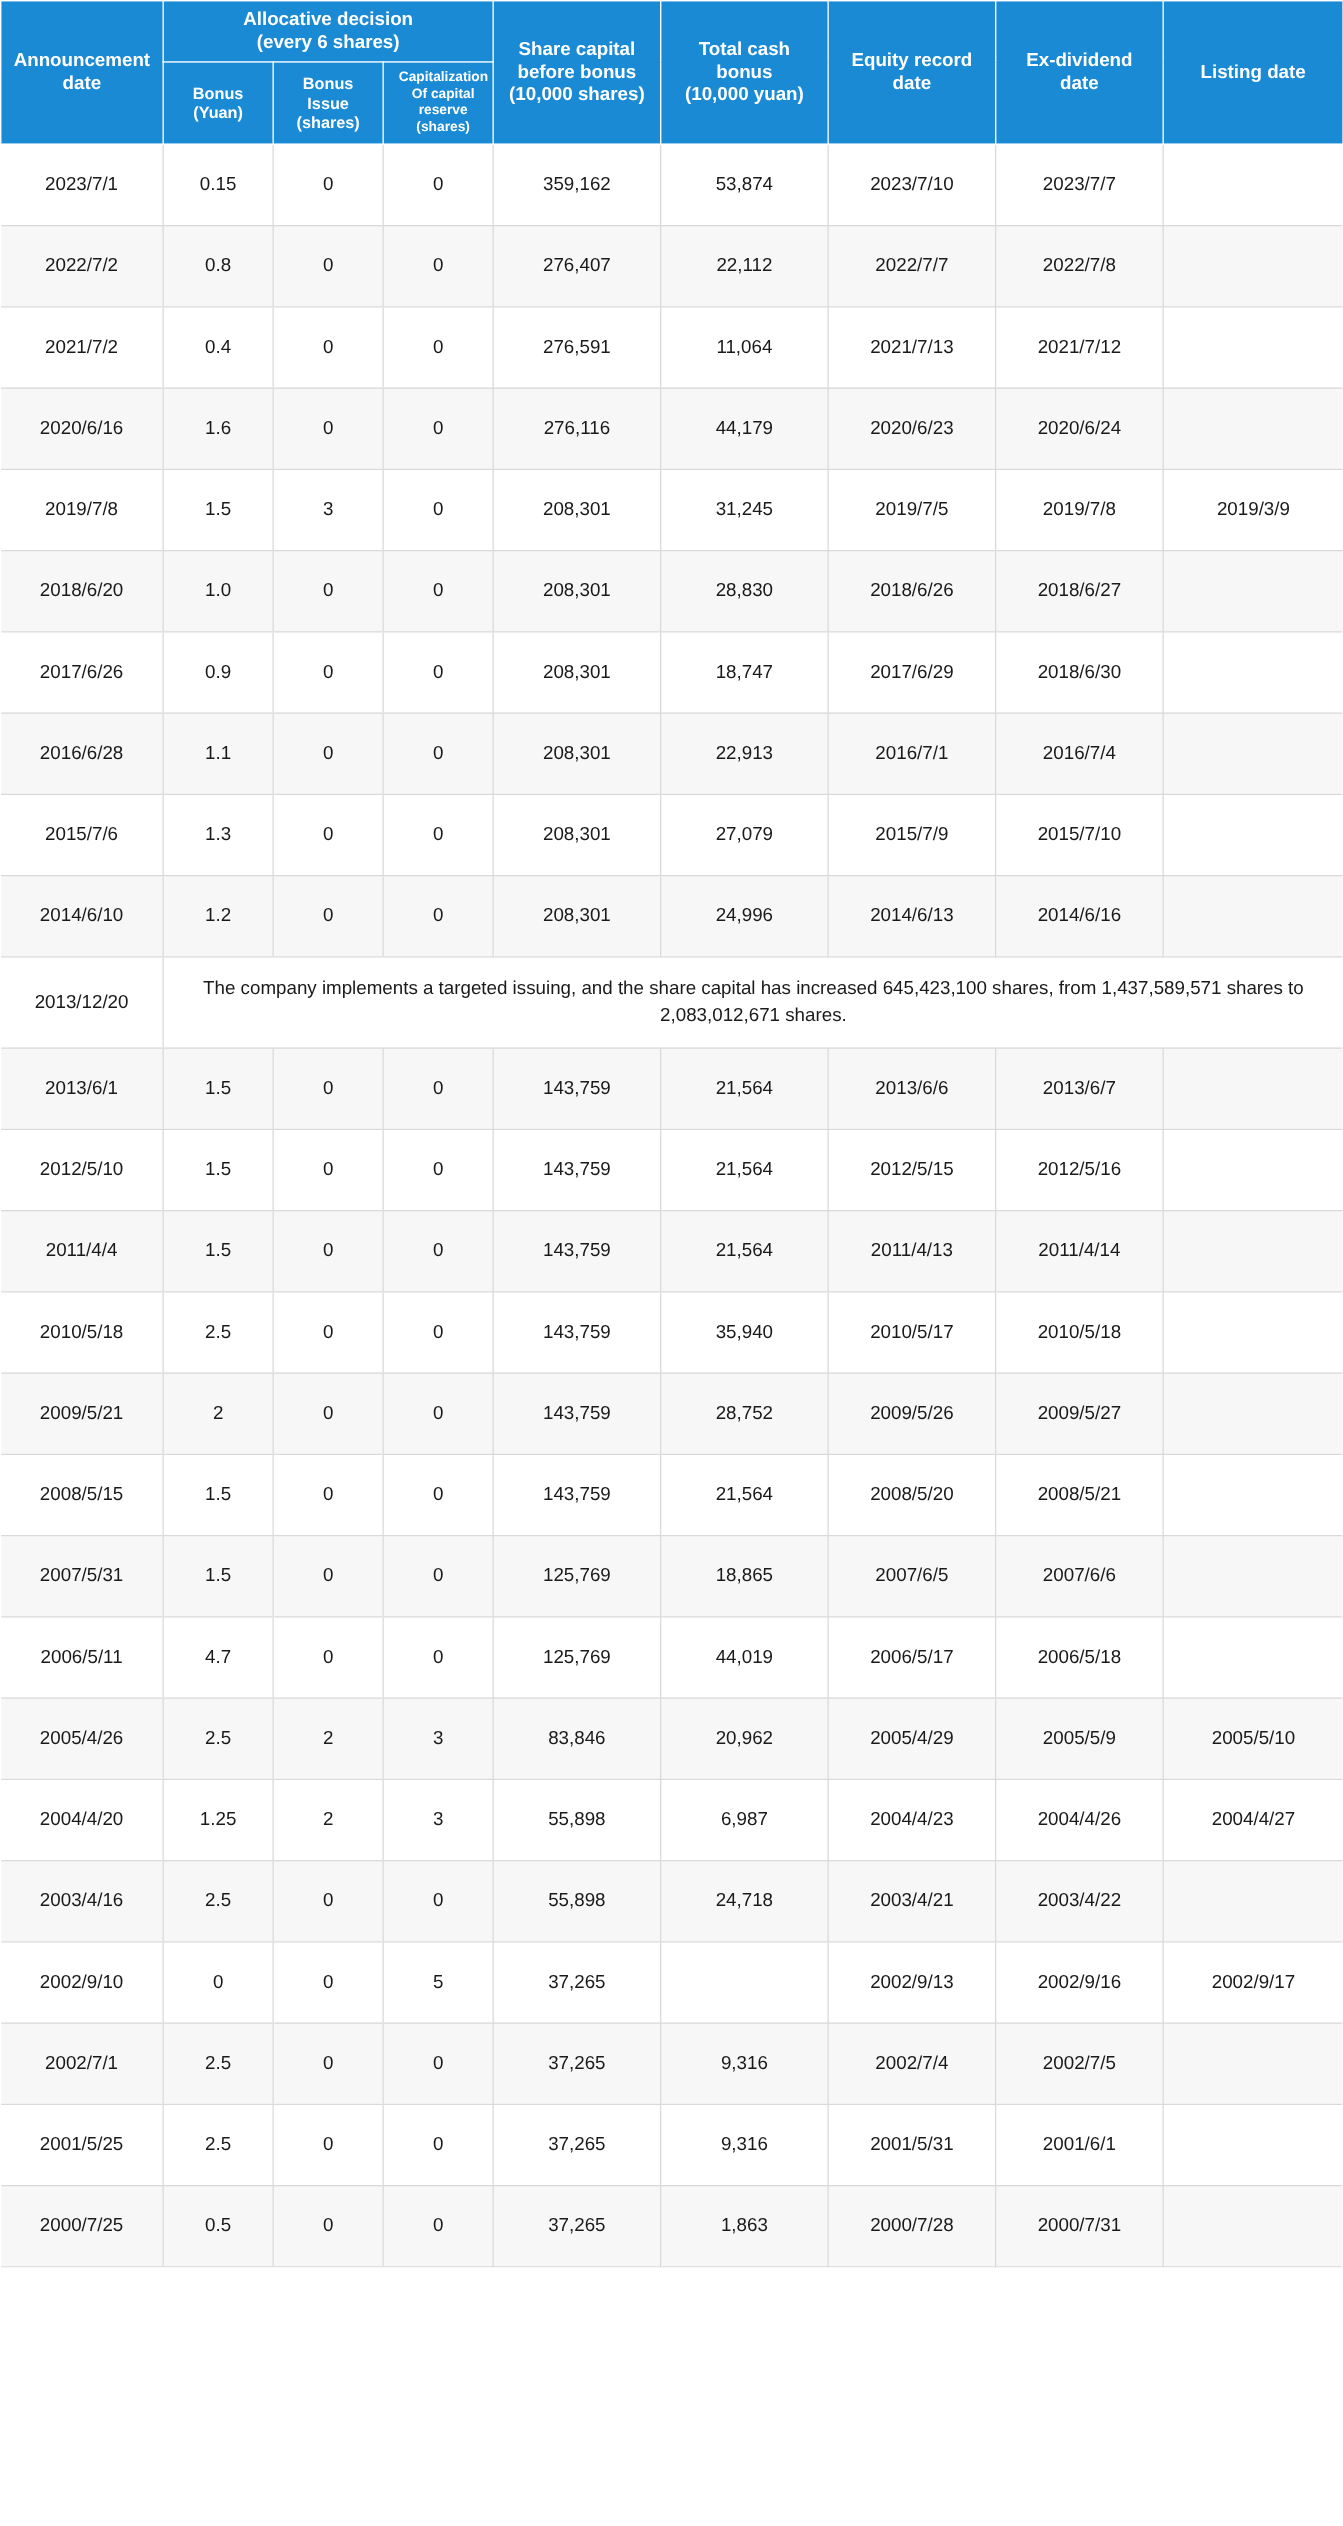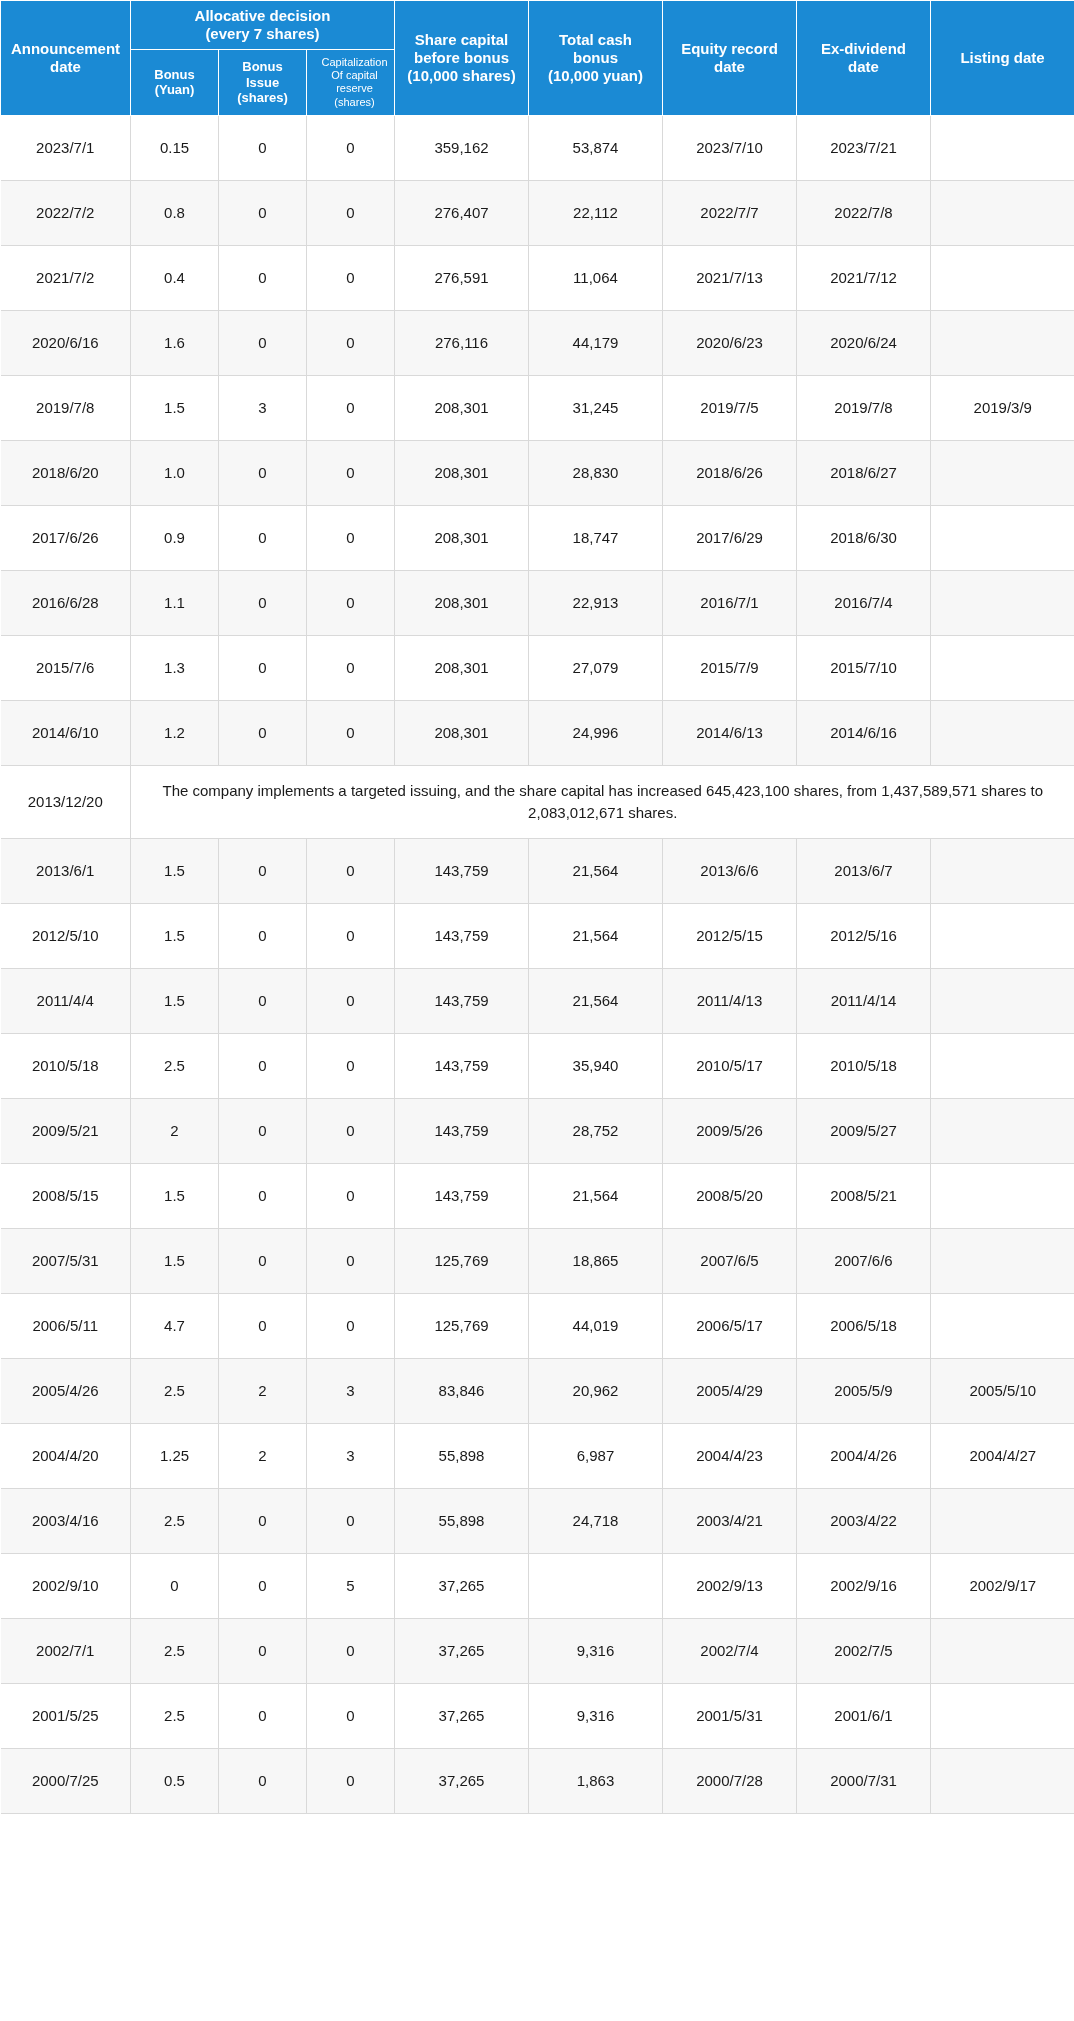--- a/index.html
+++ b/index.html
@@ -44,21 +44,21 @@
   }
   thead th.main-head {
     font-size: 15px;
   }
   thead th.sub-head {
     font-size: 13px;
     font-weight: bold;
   }
   thead th.sub-head.small {
     font-size: 11px;
-    font-weight: normal;
+    font-weight: bold;
     padding-left: 12px;
   }
   tbody td {
     border: 1px solid #d9d9d9;
     border-left: none;
     border-right: none;
     text-align: center;
     vertical-align: middle;
     font-size: 15px;
     color: #1a1a1a;
@@ -99,21 +99,21 @@
         <col class="c5">
         <col class="c6">
         <col class="c7">
         <col class="c8">
     </colgroup>
     <thead>
       <tr>
         <th class="main-head" rowspan="2"><span>Announcement date</span></th>
         <th class="main-head" colspan="3">
           <div>Allocative decision</div>
-          <div>(every 7 shares)</div>
+          <div>(every 6 shares)</div>
         </th>
         <th class="main-head" rowspan="2">
           <div>Share capital</div>
           <div>before bonus</div>
           <div>(10,000 shares)</div>
         </th>
         <th class="main-head" rowspan="2">
           <div>Total cash</div>
           <div>bonus</div>
           <div>(10,000 yuan)</div>
@@ -148,21 +148,21 @@
     </thead>
     <tbody id="table-body">
         <tr>
           <td>2023/7/1</td>
           <td class="vline-left">0.15</td>
           <td class="vline-left">0</td>
           <td class="vline-left vline-right">0</td>
           <td class="vline-right">359,162</td>
           <td class="vline-right">53,874</td>
           <td class="vline-right">2023/7/10</td>
-          <td class="vline-right">2023/7/21</td>
+          <td class="vline-right">2023/7/7</td>
           <td></td>
         </tr>
         <tr>
           <td>2022/7/2</td>
           <td class="vline-left">0.8</td>
           <td class="vline-left">0</td>
           <td class="vline-left vline-right">0</td>
           <td class="vline-right">276,407</td>
           <td class="vline-right">22,112</td>
           <td class="vline-right">2022/7/7</td>

